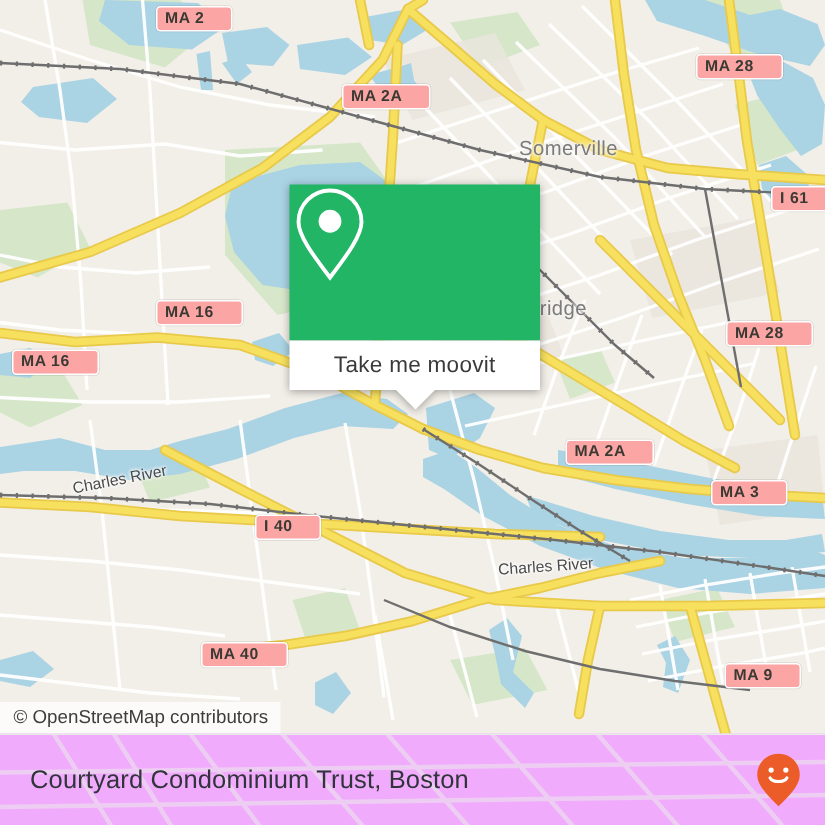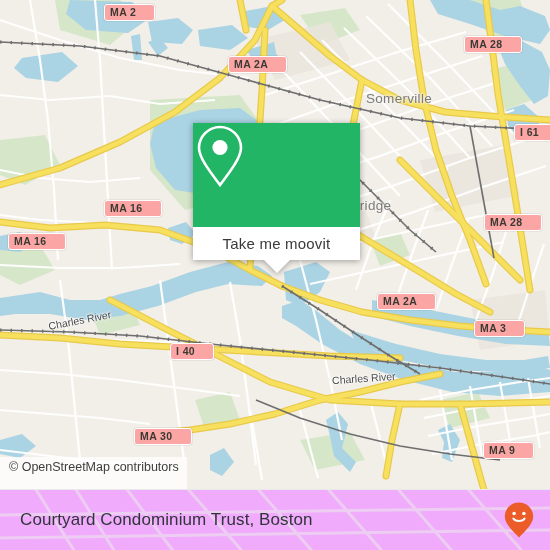--- a/index.html
+++ b/index.html
@@ -48,21 +48,21 @@
     padding:1px 18px 2px 5px;
     white-space:nowrap;
     box-shadow:0 0 0 .5px rgba(0,0,0,.10);
     line-height:12px;
   }
 
   
   #attribution{
     position:absolute;left:0;bottom:0;
     height:21px;line-height:21px;
-    padding:0 8px 12px 9px;
+    padding:0 8px 1px 9px;
     background:rgba(255,255,255,.72);
     color:#3d3d3d;
     font-size:12.5px;
     white-space:nowrap;
     margin-top:12px;
   }
 
   
   #popup{
     position:absolute;left:193px;top:123px;width:167px;
@@ -291,37 +291,37 @@
         <g stroke="#6e6e6e" stroke-width="3.2" stroke-dasharray="1.5 9" fill="none">
           <path d="M0,42 L80,46 L160,56 L240,78 L320,100 L400,118 L470,126 L550,130"></path>
           <path d="M0,330 L70,332 L140,336 L210,344 L290,352 L370,360 L440,368 L510,378 L550,384"></path>
           <path d="M282,286 L320,310 L356,334 L390,356 L420,374"></path>
           <path d="M334,152 L360,180 L386,206 L410,230 L436,252"></path>
         </g>
 
       </g>
     </svg>
 
-    <div class="place-label" style="left:366px;top:91px;">Somerville</div>
+    <div class="place-label" style="left:346px;top:91px;">Somerville</div>
     <div class="place-label" style="left:352px;top:198px;">bridge</div>
 
     <div class="river-label" style="left:48px;top:314px;transform:rotate(-11deg);">Charles River</div>
     <div class="river-label" style="left:332px;top:372px;transform:rotate(-4deg);">Charles River</div>
 
     <div class="shield" style="left:104px;top:4px;">MA 2</div>
     <div class="shield" style="left:228px;top:56px;">MA 2A</div>
     <div class="shield" style="left:464px;top:36px;">MA 28</div>
     <div class="shield" style="left:514px;top:124px;">I 61</div>
     <div class="shield" style="left:104px;top:200px;">MA 16</div>
     <div class="shield" style="left:484px;top:214px;">MA 28</div>
     <div class="shield" style="left:8px;top:233px;">MA 16</div>
     <div class="shield" style="left:377px;top:293px;">MA 2A</div>
     <div class="shield" style="left:474px;top:320px;text-align:right;">MA 3</div>
     <div class="shield" style="left:170px;top:343px;">I 40</div>
-    <div class="shield" style="left:134px;top:428px;">MA 30</div>
+    <div class="shield" style="left:134px;top:428px;">MA 40</div>
     <div class="shield" style="left:483px;top:442px;text-align:right;">MA 9</div>
 
     <div id="popup">
       <div id="popup-head">
         <svg width="54" height="66" viewBox="0 0 54 66">
           <path d="M27,4 C15.4,4 6,13.4 6,25 C6,35 18,50 27,62 C36,50 48,35 48,25 C48,13.4 38.6,4 27,4 Z" fill="none" stroke="#ffffff" stroke-width="2.6"></path>
           <circle cx="27" cy="24.5" r="7.6" fill="#ffffff"></circle>
         </svg>
       </div>
       <div id="popup-body">

